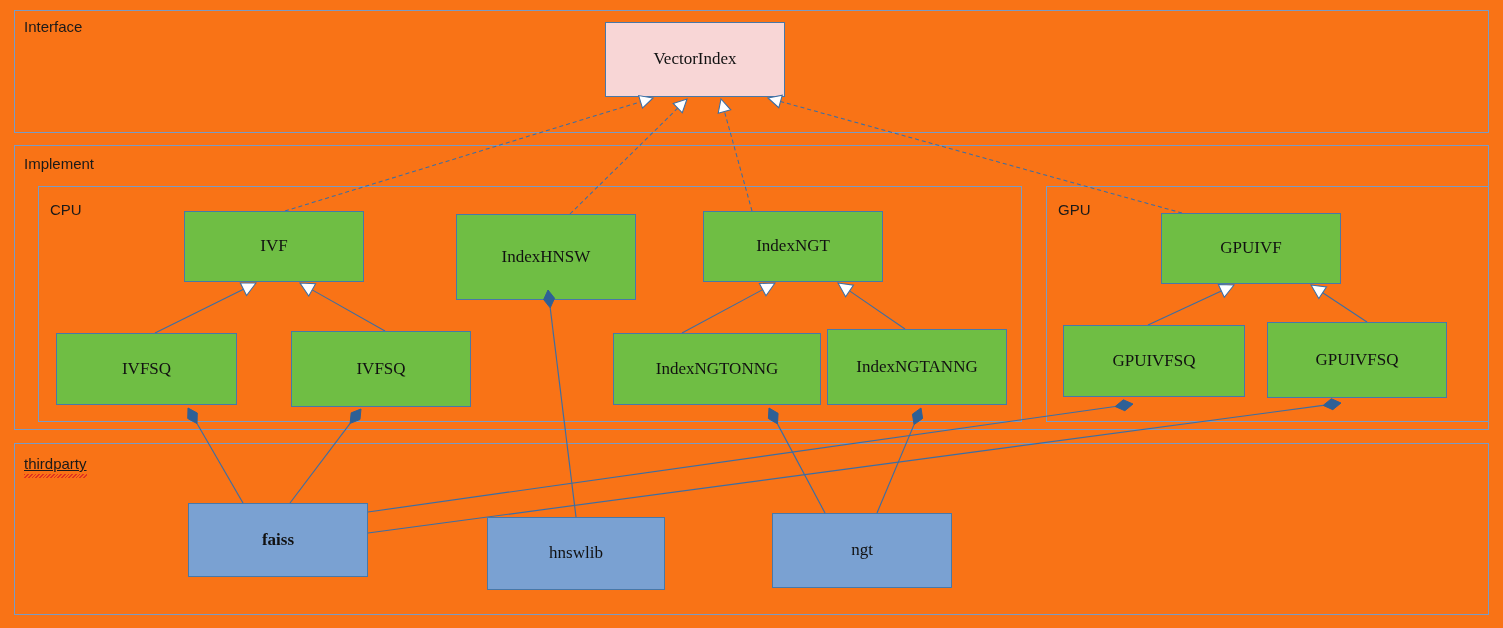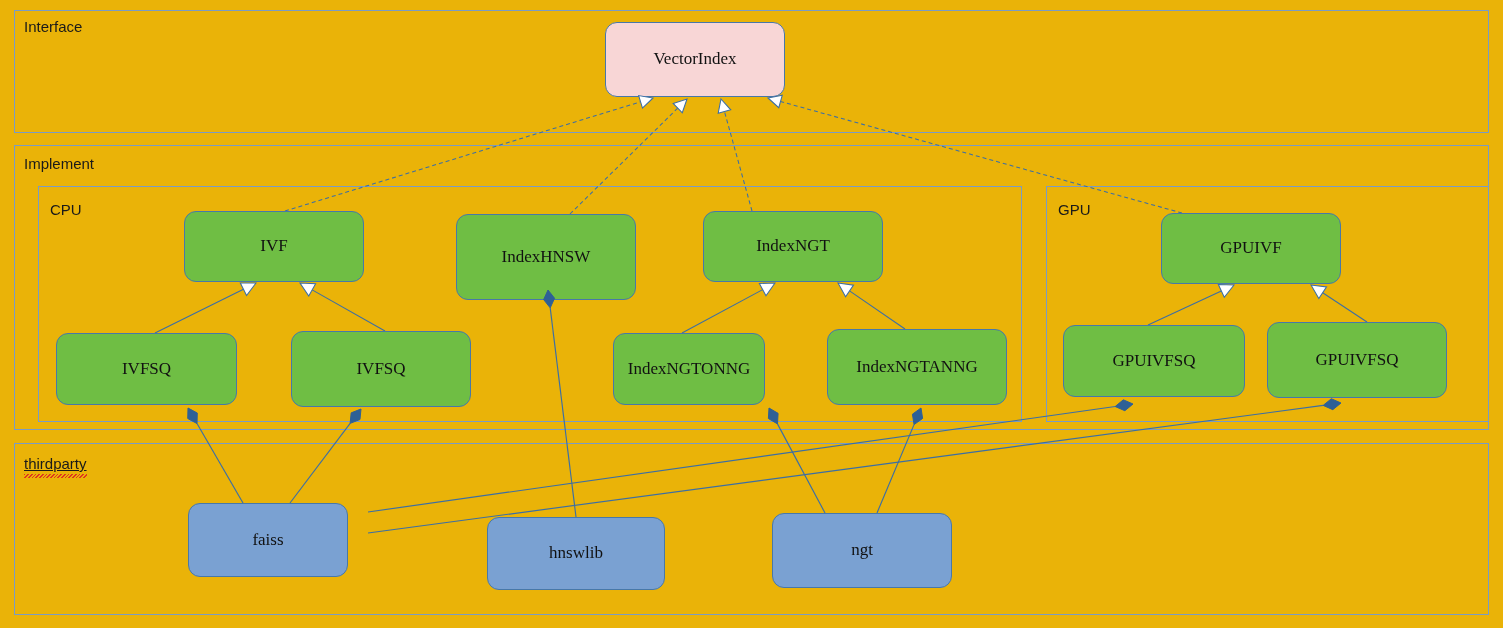--- a/index.html
+++ b/index.html
@@ -4,21 +4,21 @@
 <style>
   html, body {
     margin: 0;
     padding: 0;
     background: #ffffff;
   }
   #canvas {
     position: relative;
     width: 1503px;
     height: 628px;
-    background: #eab308;
+    background: #f97316;
     font-family: "Liberation Serif", serif;
     overflow: hidden;
   }
   
   .group {
     position: absolute;
     box-sizing: border-box;
     border: 1px solid #7a9bc4;
     background: transparent;
   }
@@ -40,21 +40,21 @@
       repeating-linear-gradient(135deg,
         #e03020 0px, #e03020 1.2px,
         transparent 1.2px, transparent 2.6px);
     opacity: .95;
   }
   
   .node {
     position: absolute;
     box-sizing: border-box;
     border: 1.4px solid #4878a8;
-    border-radius: 12px;
+    border-radius: 0;
     display: flex;
     align-items: center;
     justify-content: center;
     font-size: 17px;
     color: #111111;
     text-align: center;
     line-height: 1.1;
     z-index: 5;
   }
   .node.iface { background: #f8d6d6; }
@@ -147,25 +147,25 @@
     </svg>
 
   <div id="node-layer">
       <div class="node iface" style="left: 605px; top: 22px; width: 180px; height: 75px; border-color: rgb(72, 120, 168);">VectorIndex</div>
       <div class="node impl" style="left: 184px; top: 211px; width: 180px; height: 71px; border-color: rgb(72, 120, 168);">IVF</div>
       <div class="node impl" style="left: 456px; top: 214px; width: 180px; height: 86px; border-color: rgb(72, 120, 168);">IndexHNSW</div>
       <div class="node impl" style="left: 703px; top: 211px; width: 180px; height: 71px; border-color: rgb(72, 120, 168);">IndexNGT</div>
       <div class="node impl" style="left: 1161px; top: 213px; width: 180px; height: 71px; border-color: rgb(72, 120, 168);">GPUIVF</div>
       <div class="node impl" style="left: 56px; top: 333px; width: 181px; height: 72px; border-color: rgb(72, 120, 168);">IVFSQ</div>
       <div class="node impl" style="left: 291px; top: 331px; width: 180px; height: 76px; border-color: rgb(72, 120, 168);">IVFSQ</div>
-      <div class="node impl" style="left: 613px; top: 333px; width: 152px; height: 72px; border-color: rgb(72, 120, 168);">IndexNGTONNG</div>
+      <div class="node impl" style="left: 613px; top: 333px; width: 208px; height: 72px; border-color: rgb(72, 120, 168);">IndexNGTONNG</div>
       <div class="node impl" style="left: 827px; top: 329px; width: 180px; height: 76px; border-color: rgb(72, 120, 168);">IndexNGTANNG</div>
       <div class="node impl" style="left: 1063px; top: 325px; width: 182px; height: 72px; border-color: rgb(72, 120, 168);">GPUIVFSQ</div>
       <div class="node impl" style="left: 1267px; top: 322px; width: 180px; height: 76px; border-color: rgb(72, 120, 168);">GPUIVFSQ</div>
-      <div class="node third" style="left: 188px; top: 503px; width: 160px; height: 74px; border-color: rgb(72, 120, 168);">faiss</div>
+      <div class="node third" style="left: 188px; top: 503px; width: 180px; height: 74px; border-color: rgb(72, 120, 168); font-weight: bold;">faiss</div>
       <div class="node third" style="left: 487px; top: 517px; width: 178px; height: 73px; border-color: rgb(72, 120, 168);">hnswlib</div>
       <div class="node third" style="left: 772px; top: 513px; width: 180px; height: 75px; border-color: rgb(72, 120, 168);">ngt</div>
     </div>
 
   <svg class="edges over" id="head-layer" viewBox="0 0 1503 628" xmlns="http://www.w3.org/2000/svg">
       <g>
         <polygon points="653,98 642.480682623289,108.02965412803583 638.6646862715448,95.60233857545272" fill="#ffffff" stroke="#3b6ea5" stroke-width="1.05" stroke-linejoin="miter"></polygon>
       </g>
       <g>
         <polygon points="687,99 682.2851140272328,112.748449013027 673.172309205918,103.47716062960245" fill="#ffffff" stroke="#3b6ea5" stroke-width="1.05" stroke-linejoin="miter"></polygon>

